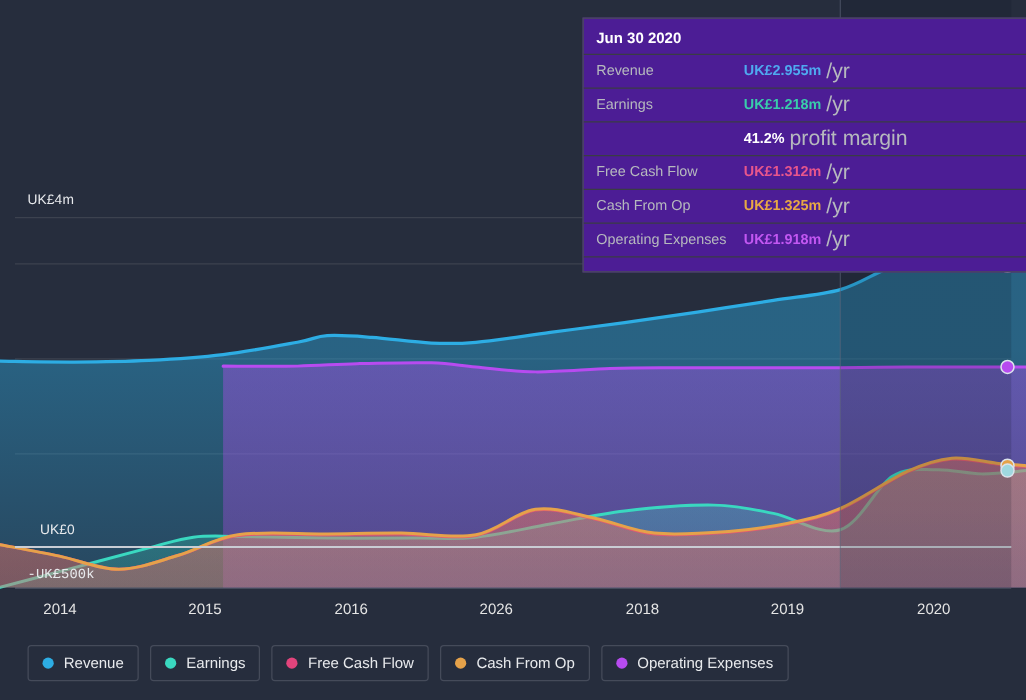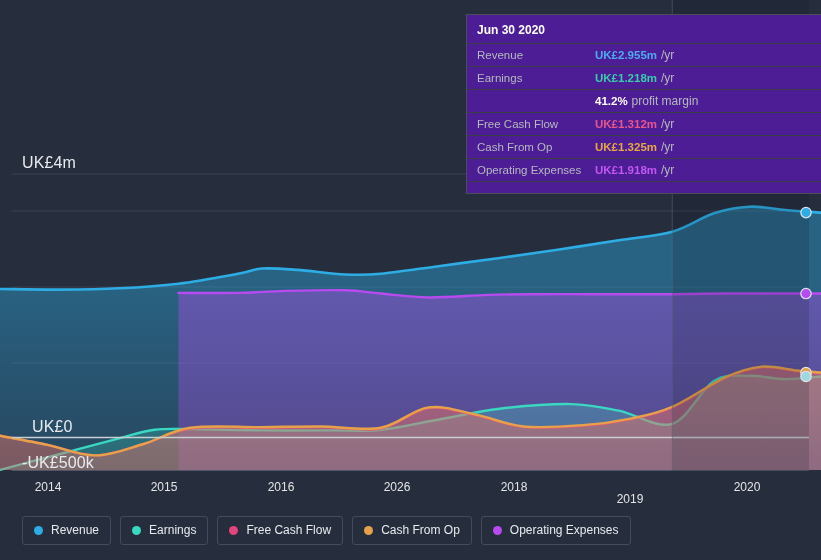--- a/index.html
+++ b/index.html
@@ -10,21 +10,21 @@
     -webkit-font-smoothing:antialiased;
   }
   #root{position:relative;width:821px;height:560px;}
 
   
   #plot{position:absolute;left:0;top:0;width:821px;height:500px;}
   #svg{position:absolute;left:0;top:0;}
 
   
   .ylab{
-    position:absolute;color:#E8EAED;font-size:16px;letter-spacing:.1px;
+    position:absolute;color:#E8EAED;font-size:11px;letter-spacing:.1px;
     white-space:nowrap;
   }
   .xlab{
     position:absolute;color:#e5e5e5;font-size:12px;text-align:center;
     width:60px;white-space:nowrap;
   }
 
   
   #tooltip{
     position:absolute;left:466px;top:14px;width:372px;
@@ -35,21 +35,21 @@
     color:#FFFFFF;font-size:12px;font-weight:bold;
     padding:2px 10px 6px 10px;
   }
   #tooltip .ttRow{
     display:flex;align-items:center;
     border-top:1px solid #3A3D44;
     padding:3px 10px;min-height:16px;
   }
   .ttLabel{color:#B6B9BE;font-size:11.5px;flex:0 0 118px;}
   .ttVal{font-size:11.5px;font-weight:bold;}
-  .ttUnit{color:#B6B9BE;font-size:12px;margin-left:4px;font-weight:normal;}
+  .ttUnit{color:#B6B9BE;font-size:17px;margin-left:4px;font-weight:normal;}
   #tooltip .ttFoot{border-top:1px solid #3A3D44;height:7px;}
 
   
   #legend{
     position:absolute;left:0;top:506px;width:821px;height:48px;
     display:flex;align-items:center;padding-left:22px;box-sizing:border-box;
   }
   .lgItem{
     display:flex;align-items:center;
     border:1px solid #454B5A;border-radius:3px;
@@ -121,29 +121,29 @@
         <circle cx="806" cy="212.62" r="5.2" fill="#2DADE4" stroke="#DCE3EC" stroke-width="1.2"></circle>
         <circle cx="806" cy="293.56" r="5.2" fill="#B74BF0" stroke="#DCE3EC" stroke-width="1.2"></circle>
         <circle cx="806" cy="372.52" r="5.2" fill="#E5A24A" stroke="#DCE3EC" stroke-width="1.2"></circle>
         <circle cx="806" cy="376.46" r="5.2" fill="#9FD8E0" stroke="#DCE3EC" stroke-width="1.2"></circle>
       </svg>
   </div>
 
   <div id="ylabels">
       <div class="ylab" style="left: 22px; top: 154px;">UK£4m</div>
       <div class="ylab" style="left: 32px; top: 418px;">UK£0</div>
-      <div class="ylab" style="left: 22px; top: 454px;">-UK£500k</div>
+      <div class="ylab" style="left: 22px; top: 454px; font-family: Liberation Mono, monospace;">-UK£500k</div>
     </div>
   <div id="xlabels">
       <div class="xlab" style="left: 18px; top: 480px;">2014</div>
       <div class="xlab" style="left: 134px; top: 480px;">2015</div>
       <div class="xlab" style="left: 251px; top: 480px;">2016</div>
       <div class="xlab" style="left: 367px; top: 480px;">2026</div>
       <div class="xlab" style="left: 484px; top: 480px;">2018</div>
-      <div class="xlab" style="left: 600px; top: 480px; margin-top: 12px;">2019</div>
+      <div class="xlab" style="left: 600px; top: 480px;">2019</div>
       <div class="xlab" style="left: 717px; top: 480px;">2020</div>
     </div>
 
   <div id="tooltip">
     <div class="ttTitle">Jun 30 2020</div>
     <div id="ttRows">
         <div class="ttRow">
           <span class="ttLabel">Revenue</span>
           <span class="ttVal" style="color: rgb(79, 169, 240);">UK£2.955m</span>
           <span class="ttUnit">/yr</span>

